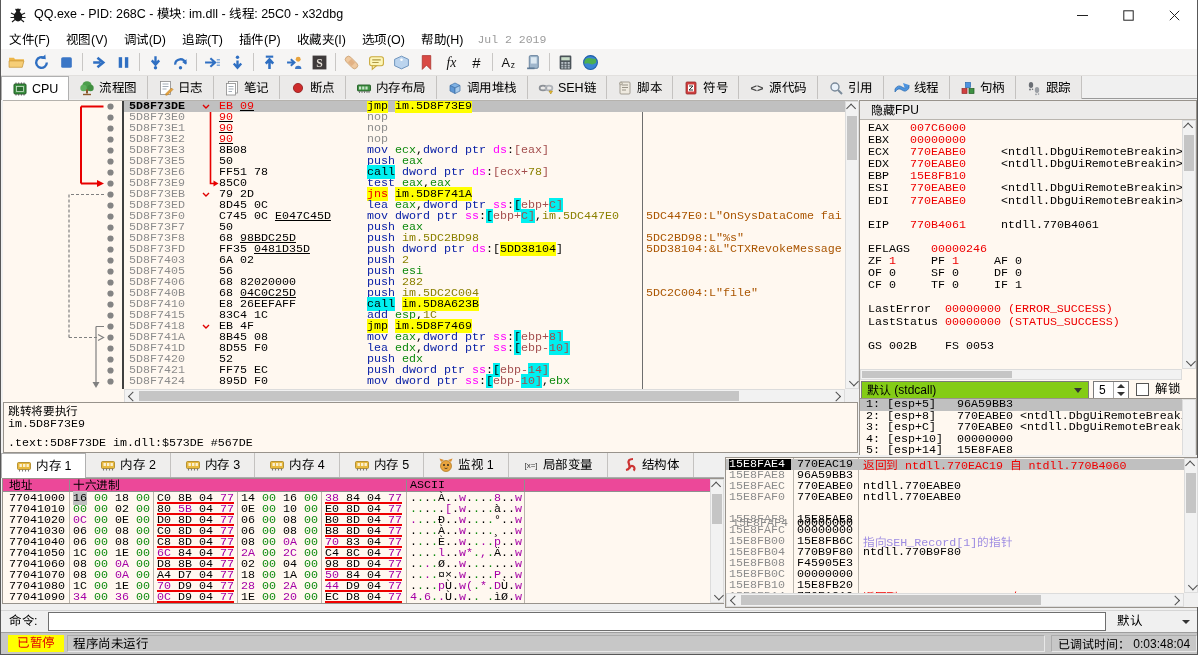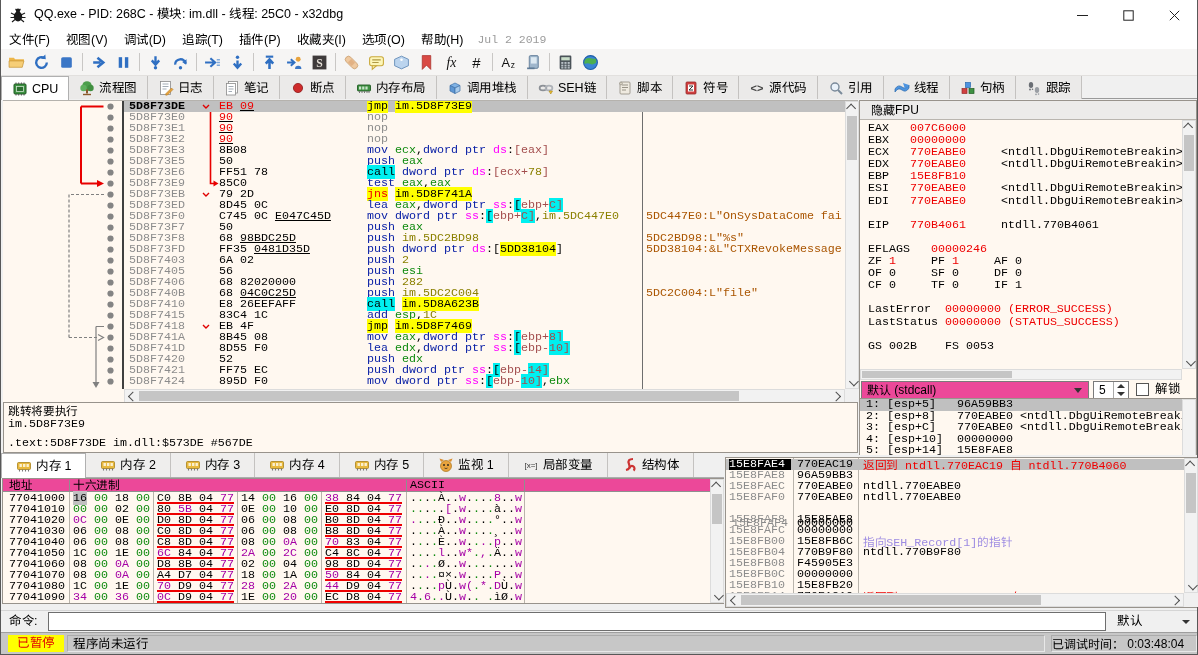--- a/index.html
+++ b/index.html
@@ -104,21 +104,21 @@
 
   
   #regs { left:858px; top:100px; width:338px; height:355px; border:1px solid #98938C; background:#FFF8F0; }
   #regs-header { position:absolute; left:0; top:0; width:336px; height:19px; background:#ECEBEA;
                  border-bottom:1px solid #B9B5AF; font-size:12px; color:#000; line-height:19px; padding-left:11px; }
   #reglines { position:absolute; left:8px; top:21px; width:318px; height:244px; overflow:hidden; }
   .regline { height:12.1px; line-height:12.1px; white-space:pre; }
   .reg-k { color:#000; } .reg-r { color:#EE0000; }
   #regs-vsb { left:322px; top:19px; width:14px; height:249px; }
   #regs-hsb { left:0px; top:268px; width:322px; height:11px; }
-  #regcombo { position:absolute; left:1px; top:280px; width:228px; height:18px; background:#ec4899; border:1px solid #7A7A7A;
+  #regcombo { position:absolute; left:1px; top:280px; width:228px; height:18px; background:#84cc16; border:1px solid #7A7A7A;
               font-size:12px; line-height:16px; padding-left:5px; color:#000; }
   #regcombo .cmb-arrow { position:absolute; right:6px; top:6px; width:0; height:0;
               border-left:4px solid transparent; border-right:4px solid transparent; border-top:5px solid #333; }
   #regspin { position:absolute; left:233px; top:280px; width:36px; height:18px; background:#FFF; border:1px solid #7A7A7A;
              font-size:12px; line-height:16px; padding-left:5px; }
   #regspin .spin { position:absolute; right:1px; top:0; width:14px; height:16px; border-left:1px solid #AAA; }
   #regspin .spin i { position:absolute; left:3px; width:0; height:0; border-left:4px solid transparent; border-right:4px solid transparent; }
   #regspin .spin .su { top:2px; border-bottom:4px solid #333; }
   #regspin .spin .sd { bottom:2px; border-top:4px solid #333; }
   #regchk { position:absolute; left:276px; top:282px; width:13px; height:13px; background:#FFF; border:1px solid #555; }
@@ -148,21 +148,21 @@
   #cmdrow { position:absolute; left:0; top:610px; width:1196px; height:22px; background:#F0F0F0; border-top:1px solid #D5D5D5; }
   #cmd-label { position:absolute; left:8px; top:3px; font-size:12.5px; color:#000; }
   #cmd-input { position:absolute; left:47px; top:1px; width:1058px; height:19px; background:#FFF; border:1px solid #6E6E6E; font-size:12px; padding:0 3px; font-family:"Liberation Sans",sans-serif; }
   #cmd-combo { position:absolute; left:1110px; top:1px; width:84px; height:19px; font-size:12.5px; color:#000; padding-left:6px; line-height:19px; }
   #cmd-combo .cmb-arrow { position:absolute; right:5px; top:8px; width:0; height:0; border-left:4px solid transparent; border-right:4px solid transparent; border-top:4px solid #333; }
 
   
   #statusbar { position:absolute; left:0; top:632px; width:1196px; height:22px; background:#C7C7C7; border-top:1px solid #9E9E9E; }
   #st-state { position:absolute; left:7px; top:2px; width:56px; height:17px; background:#FFFF00; color:#E00000; font-size:12.5px; font-weight:bold; text-align:center; line-height:17px; }
   #st-msg { position:absolute; left:66px; top:2px; width:978px; height:17px; border:1px solid #ABABAB; border-bottom-color:#E8E8E8; border-right-color:#E8E8E8; color:#000; font-size:12.5px; line-height:17px; padding-left:5px; }
-  #st-time { position:absolute; left:1050px; top:2px; width:146px; height:17px; border:1px solid #ABABAB; border-bottom-color:#E8E8E8; border-right-color:#E8E8E8; color:#000; font-size:12px; line-height:16px; white-space:nowrap; overflow:hidden; }
+  #st-time { position:absolute; left:1050px; top:2px; width:146px; height:17px; border:1px solid #ABABAB; border-bottom-color:#E8E8E8; border-right-color:#E8E8E8; color:#000; font-size:12px; line-height:16px; padding-left:6px; white-space:nowrap; overflow:hidden; }
 </style>
 </head>
 <body>
 
 <div class="app">
 
   <div class="titlebar">
     <svg class="title-icon" viewBox="0 0 16 16">
       <ellipse cx="8" cy="9.5" rx="4.2" ry="5" fill="#1A1A1A"></ellipse>
       <circle cx="8" cy="3.6" r="2.2" fill="#1A1A1A"></circle>

